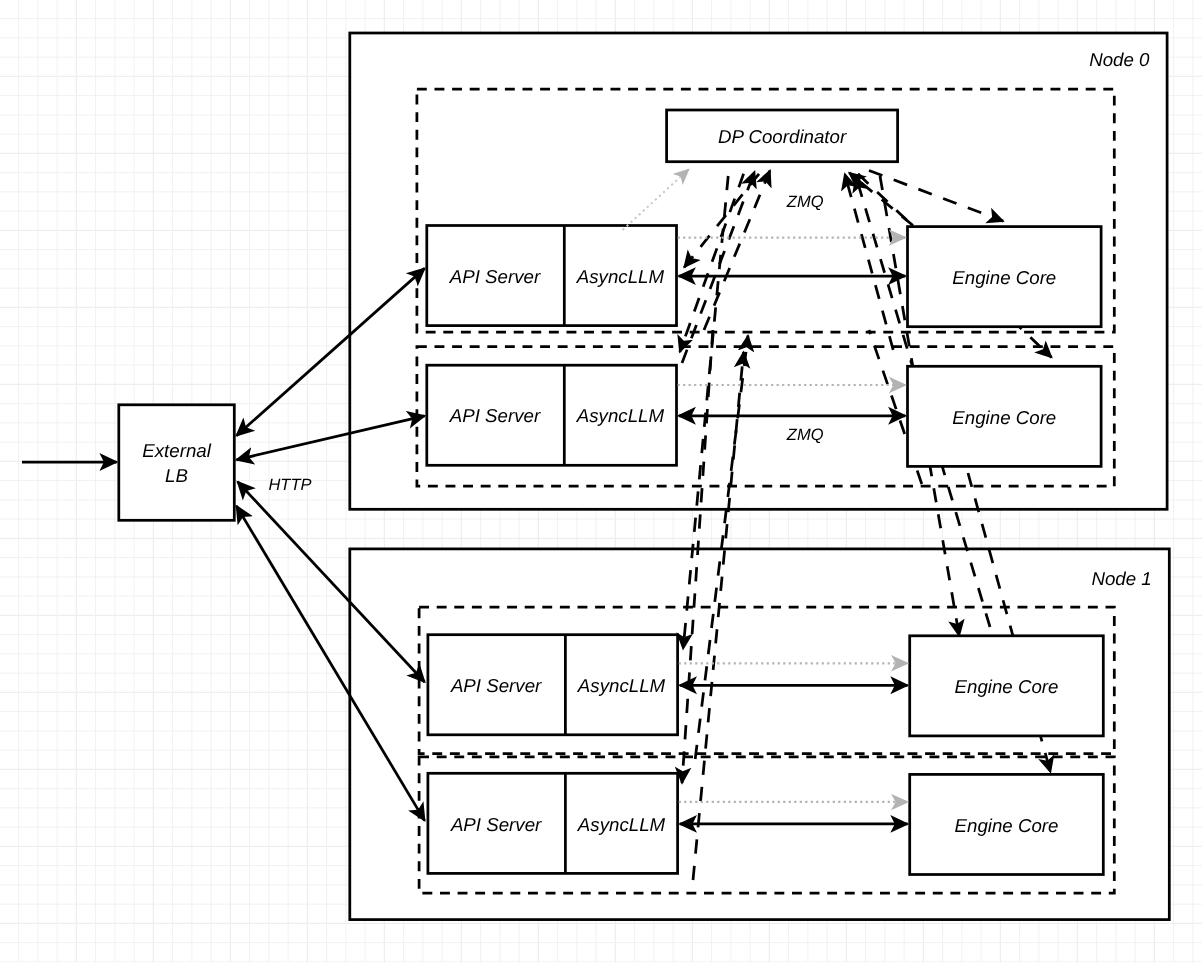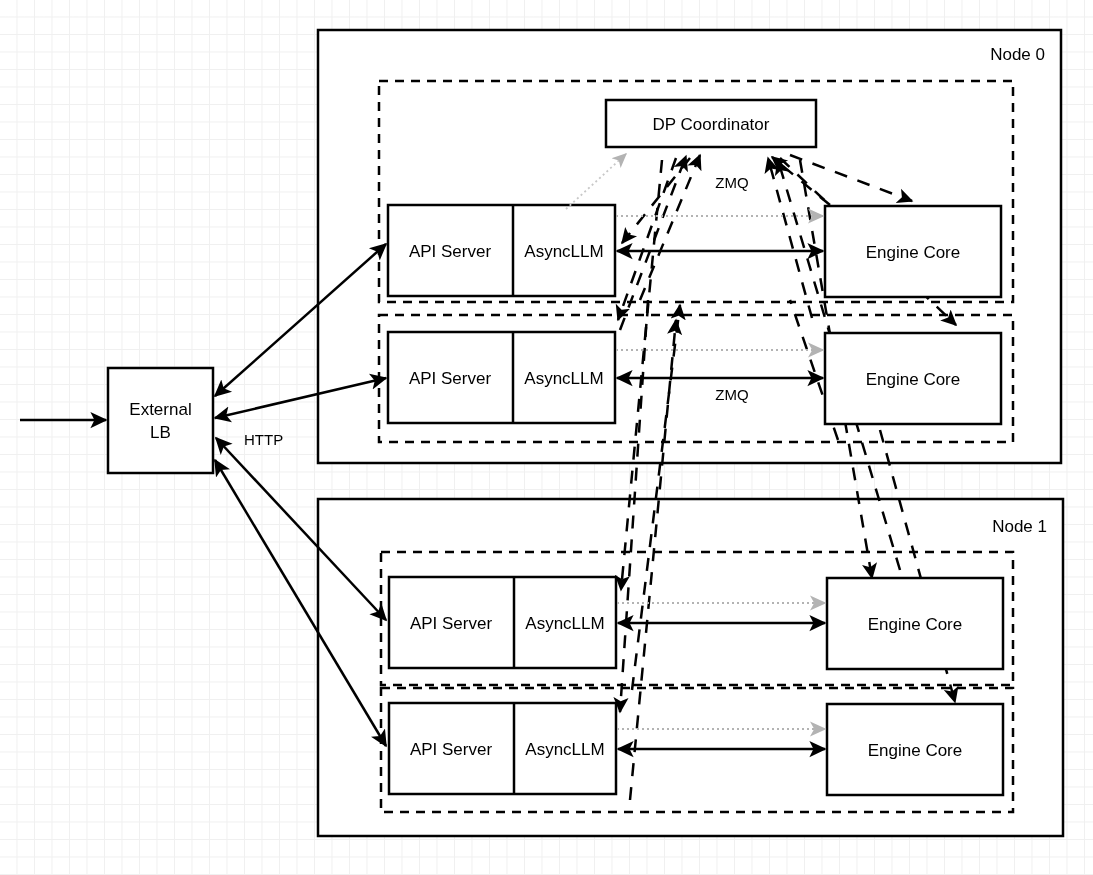--- a/index.html
+++ b/index.html
@@ -22,20 +22,21 @@
       linear-gradient(to bottom, #f0f0f0 1px, transparent 1px),
       linear-gradient(to right, #e0e0e0 1px, transparent 1px),
       linear-gradient(to bottom, #e0e0e0 1px, transparent 1px);
     background-size:
       17.5px 17.5px,
       17.5px 17.5px,
       70px 70px,
       70px 70px;
     background-position: -1px -1px, -1px -1px, -1px -1px, -1px -1px;
     overflow: hidden;
+    font-style: italic;
   }
   #diagram {
     position: absolute;
     top: 0;
     left: 0;
   }
   .node-label,
   .box-label,
   .edge-label {
     font-family: "Liberation Sans", sans-serif;

